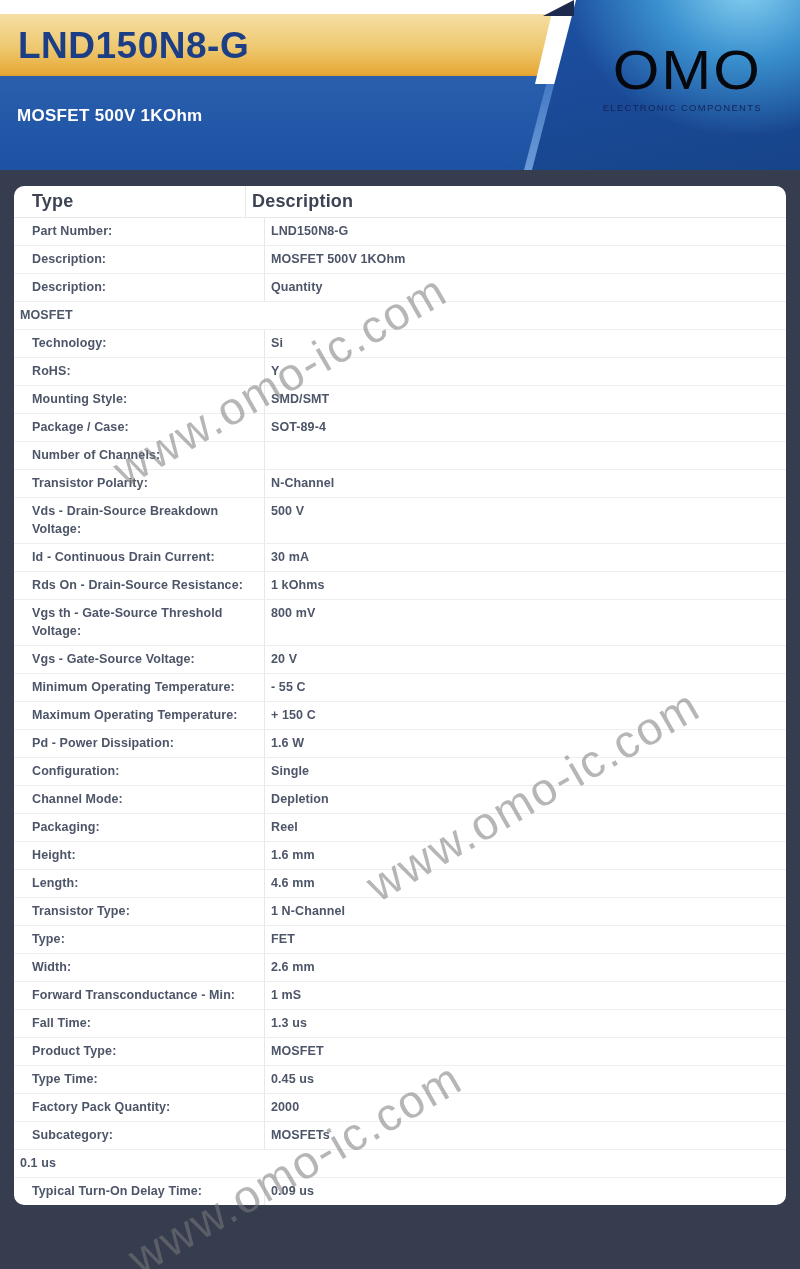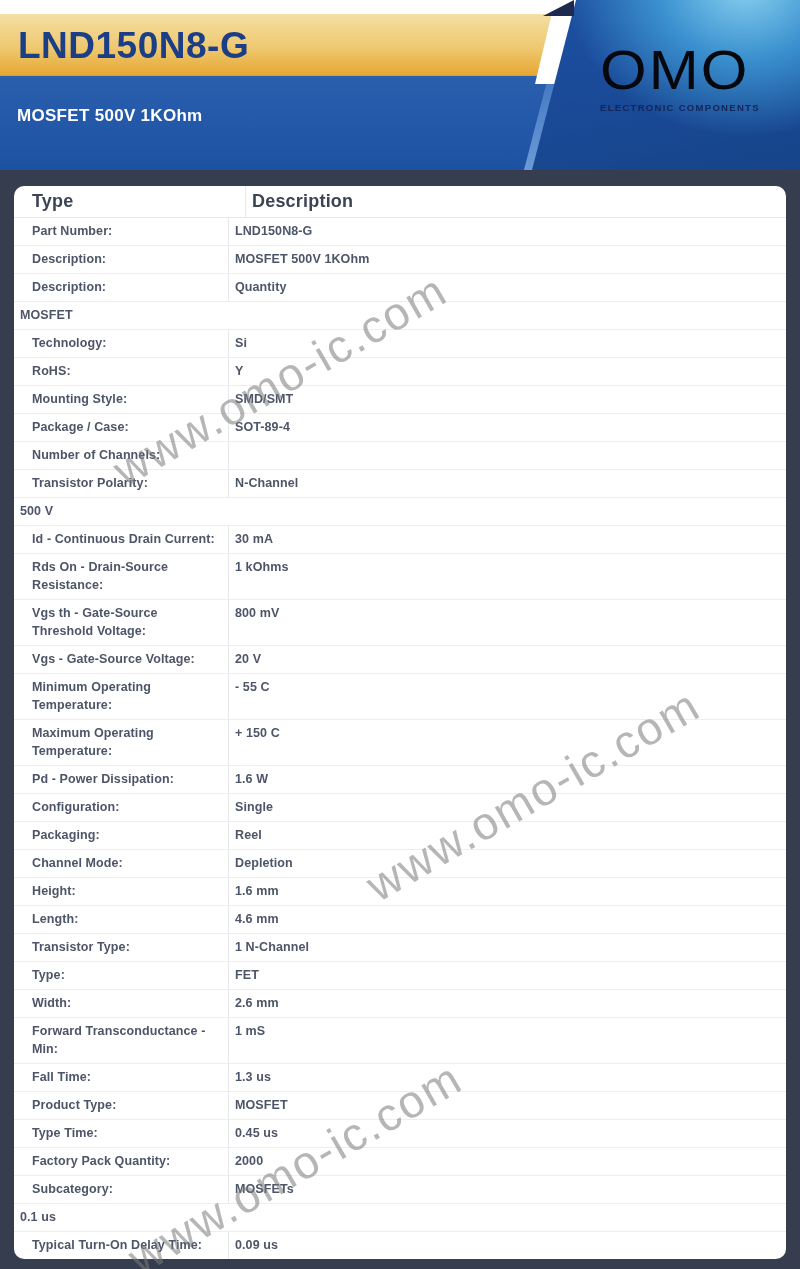--- a/index.html
+++ b/index.html
@@ -32,39 +32,39 @@
     background:
       radial-gradient(250px 210px at 745px -15px, rgba(143,216,245,0.95) 0%, rgba(69,168,224,0.75) 35%, rgba(40,110,190,0) 72%),
       linear-gradient(168deg,#2057aa 0%,#1b4c9c 55%,#174489 100%);
     clip-path:polygon(576px 0, 800px 0, 800px 170px, 532px 170px); }
 
   .page-title { position:absolute; left:18px; top:25px;
     font-size:37px; font-weight:bold; color:#1c3e86; letter-spacing:0.5px; }
   .page-subtitle { position:absolute; left:17px; top:106px;
     font-size:17px; font-weight:bold; color:#ffffff; letter-spacing:0.3px; }
 
-  .logo { position:absolute; left:600px; top:44px; width:162px; text-align:left; }
+  .logo { position:absolute; left:600px; top:44px; width:162px; text-align:right; }
   .logo-text { font-size:60px; line-height:58px; color:#07070e;
     letter-spacing:2px; font-weight:400; transform:scaleY(0.92); transform-origin:top center; }
-  .logo-tagline { margin-top:0px; font-size:9.5px; font-weight:bold; color:#142457;
+  .logo-tagline { margin-top:0px; font-size:9.5px; font-weight:normal; color:#142457;
     letter-spacing:1.3px; white-space:nowrap; }
 
   
   .card { position:absolute; left:14px; top:186px; width:772px;
     background:#ffffff; border-radius:10px; overflow:hidden; z-index:1; }
   .thead { display:flex; border-bottom:1px solid #e6e8ee; }
   .th { font-size:18px; font-weight:bold; color:#3c4454; letter-spacing:0.2px;
     padding:4px 0 5px 18px; line-height:22px; }
   .th-type { width:232px; border-right:1px solid #e6e8ee; }
   .th-desc { flex:1; padding-left:6px; }
   .tr { display:flex; border-bottom:1px solid #edeef2; }
   .tr:last-child { border-bottom:none; }
   .td { font-size:12.5px; font-weight:bold; color:#4d5568; line-height:18px;
     letter-spacing:0.1px; padding:4px 0 5px 18px; }
-  .td-label { width:215px; border-right:1px solid #e6e8ee; padding-right:6px; }
+  .td-label { width:251px; border-right:1px solid #e6e8ee; padding-right:6px; }
   .td-value { flex:1; padding-left:6px; }
 
   
   .watermark { position:absolute; z-index:10; white-space:nowrap;
     font-size:46px; letter-spacing:2px; color:rgba(122,122,122,0.55);
     transform:translate(-50%,-50%) rotate(-30deg); pointer-events:none; }
   .wm-1 { left:280px; top:380px; }
   .wm-2 { left:533px; top:795px; }
   .wm-3 { left:295px; top:1168px; }
 </style>
@@ -129,20 +129,21 @@
         <div class="td td-value">SOT-89-4</div>
       </div>
       <div class="tr">
         <div class="td td-label">Number of Channels:</div>
       </div>
       <div class="tr">
         <div class="td td-label">Transistor Polarity:</div>
         <div class="td td-value">N-Channel</div>
       </div>
       <div class="tr">
+        <div class="td td-label">Vds - Drain-Source Breakdown Voltage:</div>
         <div class="td td-value">500 V</div>
       </div>
       <div class="tr">
         <div class="td td-label">Id - Continuous Drain Current:</div>
         <div class="td td-value">30 mA</div>
       </div>
       <div class="tr">
         <div class="td td-label">Rds On - Drain-Source Resistance:</div>
         <div class="td td-value">1 kOhms</div>
       </div>
@@ -164,26 +165,26 @@
       </div>
       <div class="tr">
         <div class="td td-label">Pd - Power Dissipation:</div>
         <div class="td td-value">1.6 W</div>
       </div>
       <div class="tr">
         <div class="td td-label">Configuration:</div>
         <div class="td td-value">Single</div>
       </div>
       <div class="tr">
+        <div class="td td-label">Channel Mode:</div>
+        <div class="td td-value">Depletion</div>
+      </div>
+      <div class="tr">
         <div class="td td-label">Packaging:</div>
         <div class="td td-value">Reel</div>
-      </div>
-      <div class="tr">
-        <div class="td td-label">Channel Mode:</div>
-        <div class="td td-value">Depletion</div>
       </div>
       <div class="tr">
         <div class="td td-label">Height:</div>
         <div class="td td-value">1.6 mm</div>
       </div>
       <div class="tr">
         <div class="td td-label">Length:</div>
         <div class="td td-value">4.6 mm</div>
       </div>
       <div class="tr">

